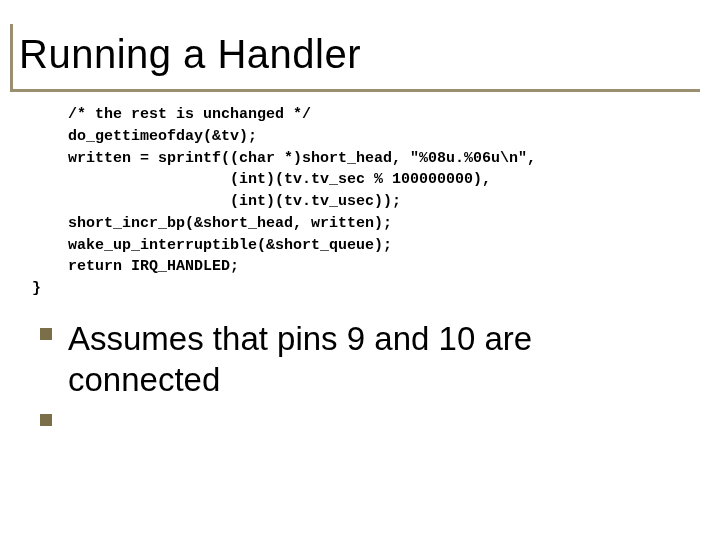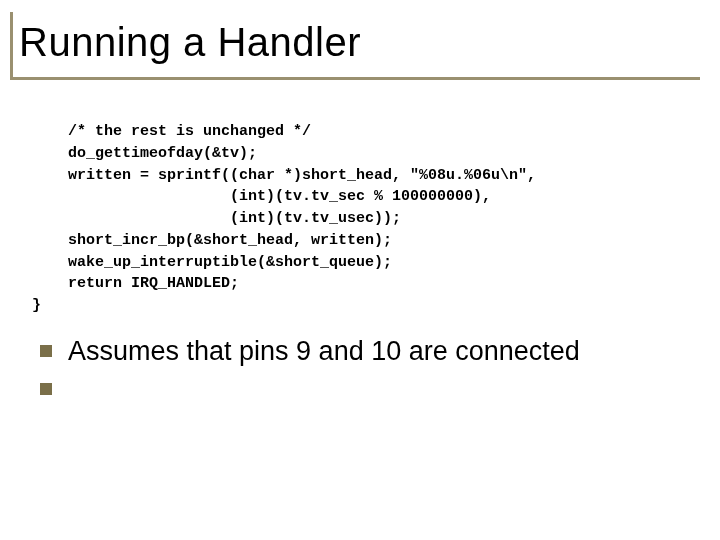--- a/index.html
+++ b/index.html
@@ -6,49 +6,49 @@
   html, body { width: 720px; height: 540px; background: #fff; font-family: Arial, Helvetica, sans-serif; }
   .slide {
     width: 720px;
     height: 540px;
     position: relative;
     padding: 0;
   }
   .title-wrap {
     border-bottom: 3px solid #9a9070;
     border-left: 3px solid #9a9070;
-    margin: 12px 20px 0 10px;
+    margin: 24px 20px 0 10px;
     padding: 8px 0 12px 6px;
   }
   .title {
     font-size: 40px;
     font-weight: 400;
     color: #000;
     letter-spacing: 0.5px;
   }
   .body {
-    padding: 41px 30px 0 32px;
+    padding: 12px 30px 0 32px;
   }
   .code-block {
     font-family: "Courier New", Courier, monospace;
     font-size: 15px;
     font-weight: bold;
     line-height: 1.45;
     white-space: pre;
     color: #000;
     margin-bottom: 18px;
   }
   .bullets {
     list-style: none;
     padding-left: 6px;
   }
   .bullets li {
     position: relative;
     padding-left: 30px;
-    font-size: 27px;
+    font-size: 33px;
     line-height: 1.25;
     color: #000;
     margin-bottom: 4px;
   }
   .bullets li .bullet-icon {
     position: absolute;
     left: 2px;
     top: 10px;
     width: 12px;
     height: 12px;

